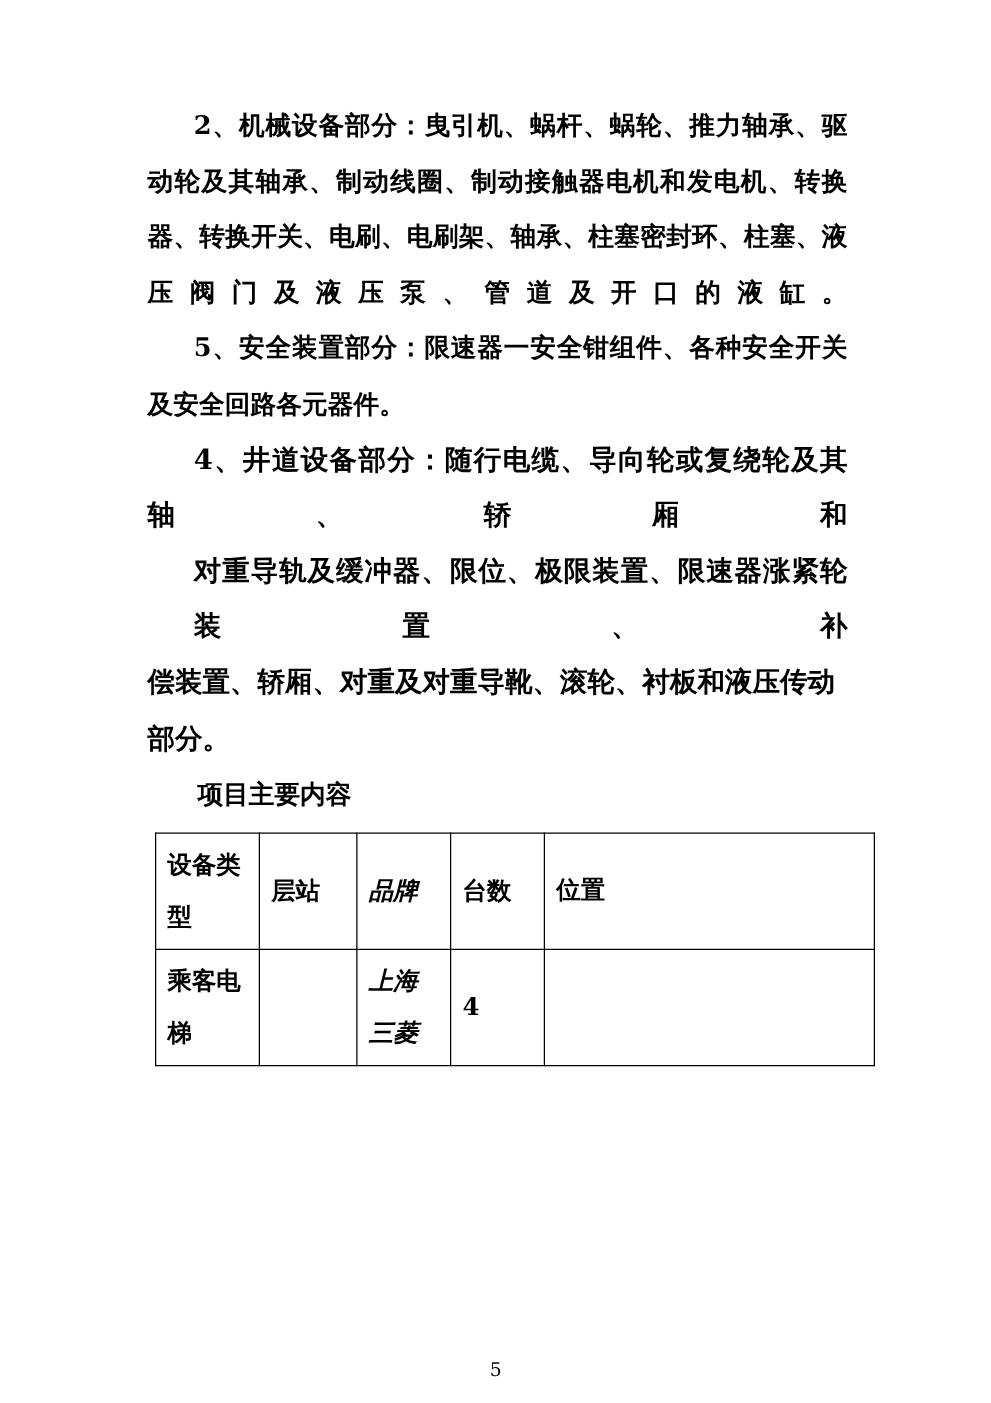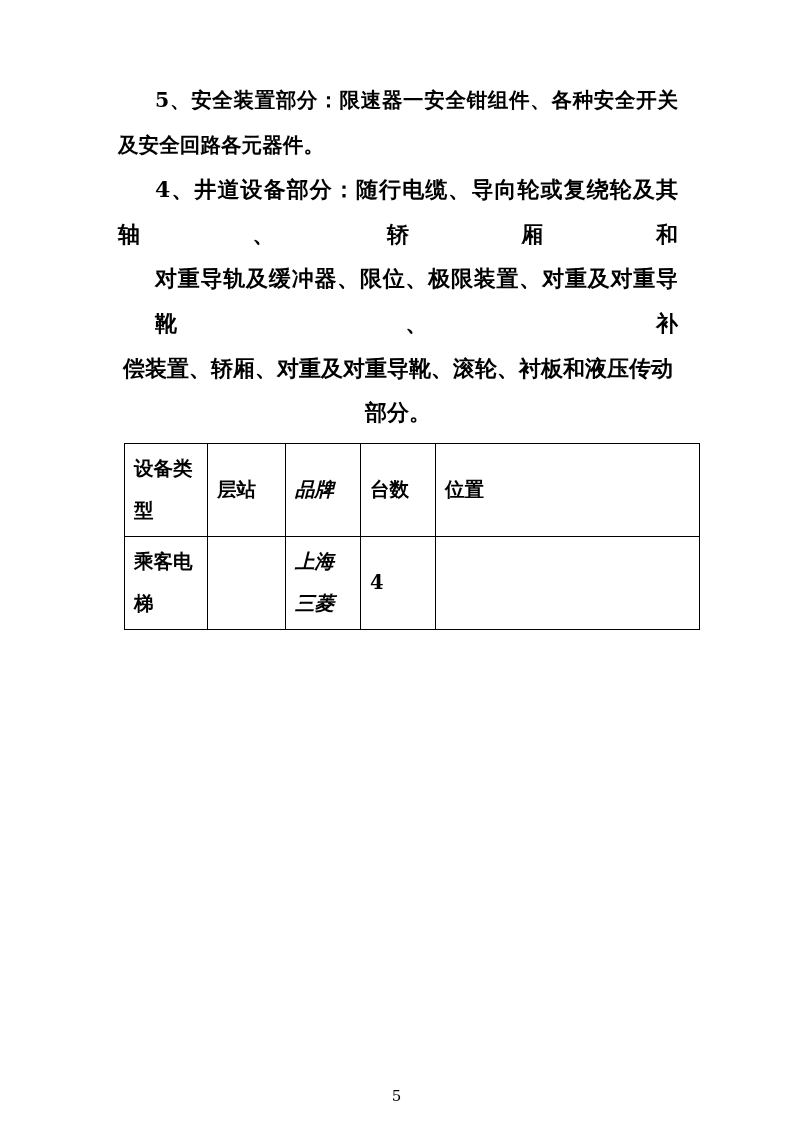--- a/index.html
+++ b/index.html
@@ -54,21 +54,21 @@
     word-break: break-all;
   }
   .para-hang-line2 {
     margin-left: 37px;
     text-align: justify;
     text-align-last: justify;
     text-justify: inter-ideograph;
     word-break: break-all;
   }
   .para-hang-line3 {
-    text-align: center;
+    text-align: left;
     word-break: break-all;
   }
   .para-justify-all {
     text-align-last: justify;
   }
   .heading-line {
     font-size: 20.5px;
     line-height: 44.6px;
     font-weight: 600;
     text-indent: 40px;
@@ -121,31 +121,33 @@
     color: #000000;
   }
 </style>
 </head>
 <body>
 
 <div class="page">
 
   <div class="content">
 
+    <p class="para para-justify-all">2、机械设备部分：曳引机、蜗杆、蜗轮、推力轴承、驱动轮及其轴承、制动线圈、制动接触器电机和发电机、转换器、转换开关、电刷、电刷架、轴承、柱塞密封环、柱塞、液压阀门及液压泵、管道及开口的液缸。</p>
 
     <p class="para">5、安全装置部分：限速器一安全钳组件、各种安全开关及安全回路各元器件。</p>
 
     <div class="para-hang-wrap">
       <div class="para-hang-line1">4、井道设备部分：随行电缆、导向轮或复绕轮及其轴、轿厢和</div>
-      <div class="para-hang-line2">对重导轨及缓冲器、限位、极限装置、对重及对重导靴、补</div>
+      <div class="para-hang-line2">对重导轨及缓冲器、限位、极限装置、限速器涨紧轮装置、补</div>
       <div class="para-hang-line3">偿装置、轿厢、对重及对重导靴、滚轮、衬板和液压传动部分。</div>
     </div>
 
 
 
+    <p class="heading-line">项目主要内容</p>
 
     <div class="tbl-wrap">
       <table class="maintbl">
         <tbody>
           <tr class="r-head">
             <td class="c1">设备类型</td>
             <td class="c2">层站</td>
             <td class="c3">品牌</td>
             <td class="c4">台数</td>
             <td class="c5">位置</td>

